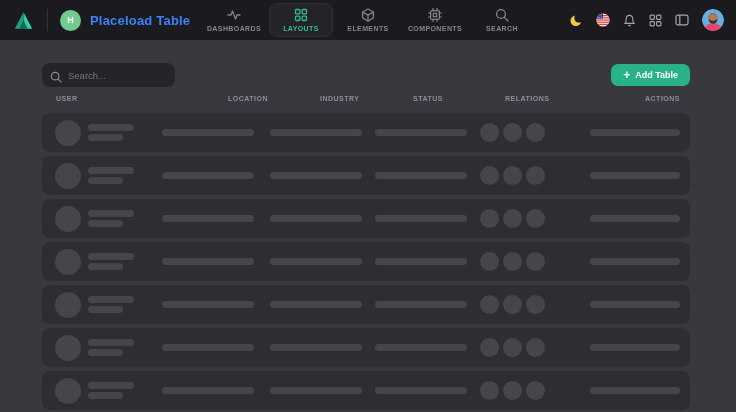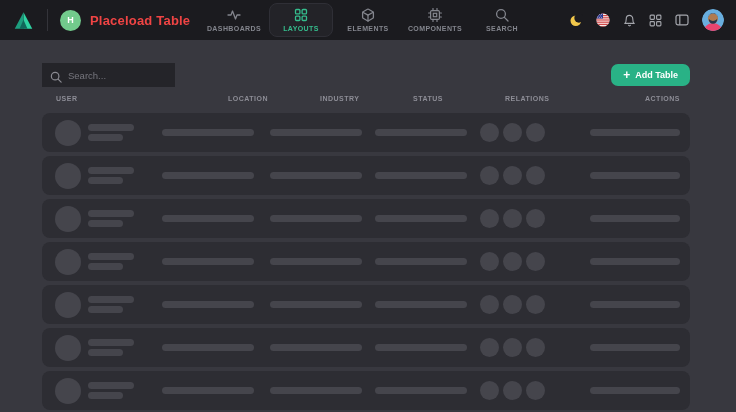--- a/index.html
+++ b/index.html
@@ -5,38 +5,38 @@
   * { margin:0; padding:0; box-sizing:border-box; }
   html,body { width:736px; height:412px; overflow:hidden; }
   body { background:#38383f; font-family:"Liberation Sans", sans-serif; }
 
   
   .topbar { height:40px; background:#1b1b1f; display:flex; align-items:center; position:relative; }
   .brand { display:flex; align-items:center; padding-left:13px; }
   .brand-divider { width:1px; height:22px; background:#34343a; margin:0 12px 0 13px; }
   .page-badge { width:21px; height:21px; border-radius:50%; background:#72ca8c; color:#fff;
     font-size:9px; font-weight:700; display:flex; align-items:center; justify-content:center; margin-right:9px; }
-  .page-title { color:#ef4444; font-size:13px; font-weight:600; letter-spacing:.2px; }
+  .page-title { color:#3b82f6; font-size:13px; font-weight:600; letter-spacing:.2px; }
 
   .main-nav { position:absolute; left:50%; transform:translateX(-50%); top:0; height:40px;
     display:flex; align-items:center; gap:3px; }
   .nav-item { width:64px; height:34px; display:flex; flex-direction:column; align-items:center;
     justify-content:center; gap:3px; color:#83858d; border-radius:8px; cursor:pointer; }
   .nav-item .nav-label { font-size:7px; letter-spacing:.4px; font-weight:600; }
   .nav-item svg { display:block; }
   .nav-item.active { background:#232328; border:1px solid #2f2f36; color:#35bd8d; }
 
   .topbar-actions { margin-left:auto; display:flex; align-items:center; gap:13px; padding-right:12px; }
   .icon-btn { display:flex; align-items:center; justify-content:center; cursor:pointer; }
   .avatar-btn { width:22px; height:22px; border-radius:50%; overflow:hidden; }
 
   
   .toolbar { margin:23px 46px 0 42px; height:24px; display:flex; align-items:center; justify-content:space-between; }
   .search-box { position:relative; width:133px; height:24px; }
-  .search-box input { width:100%; height:100%; background:#242429; border:none; border-radius:0;
+  .search-box input { width:100%; height:100%; background:#242429; border:none; border-radius:8px;
     color:#b5b5bb; font-size:9.5px; padding:0 8px 0 26px; outline:none; font-family:"Liberation Sans", sans-serif; }
   .search-box input::placeholder { color:#76767e; }
   .search-box .search-glyph { position:absolute; left:8px; top:6px; }
   .add-user-btn { height:22px; background:#29b286; border:none; border-radius:7px; color:#fff;
     font-size:9px; font-weight:600; display:flex; align-items:center; gap:5px; padding:0 12px;
     cursor:pointer; font-family:"Liberation Sans", sans-serif; }
   .add-user-btn .plus-glyph { font-size:12px; font-weight:700; line-height:1; margin-top:-1px; }
 
   
   .col-headers { position:relative; height:11px; margin-top:8px; }

